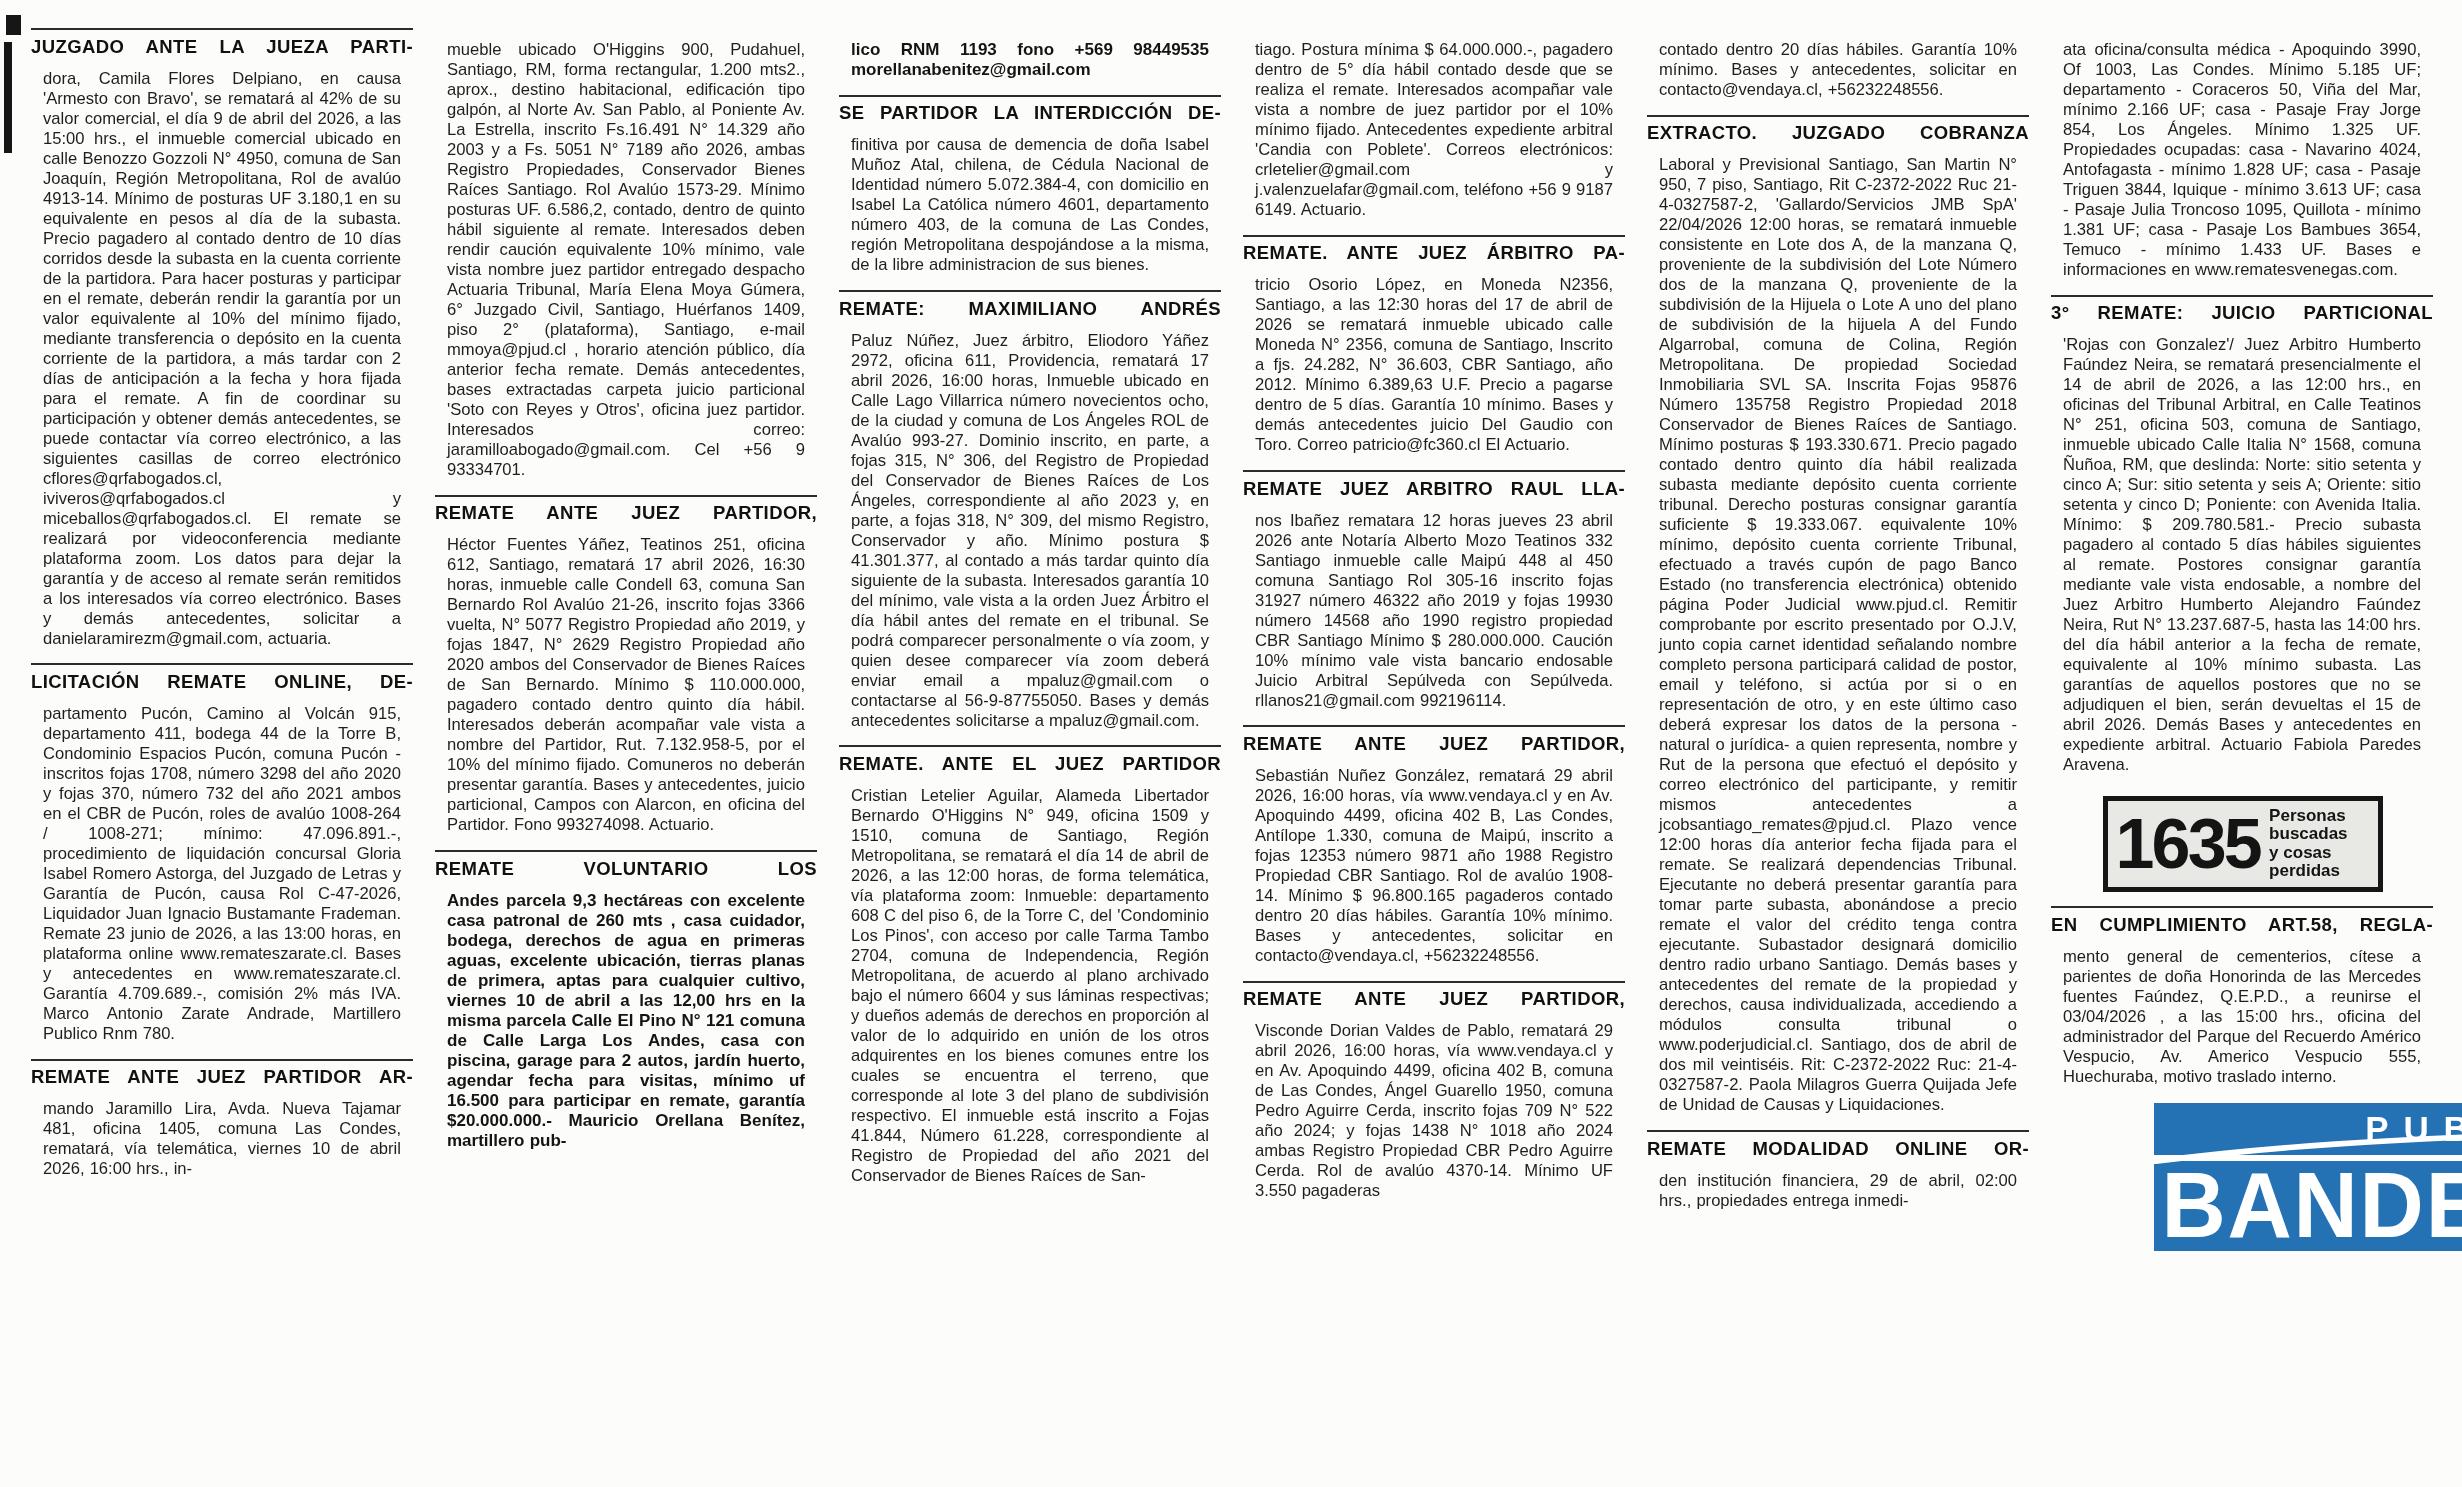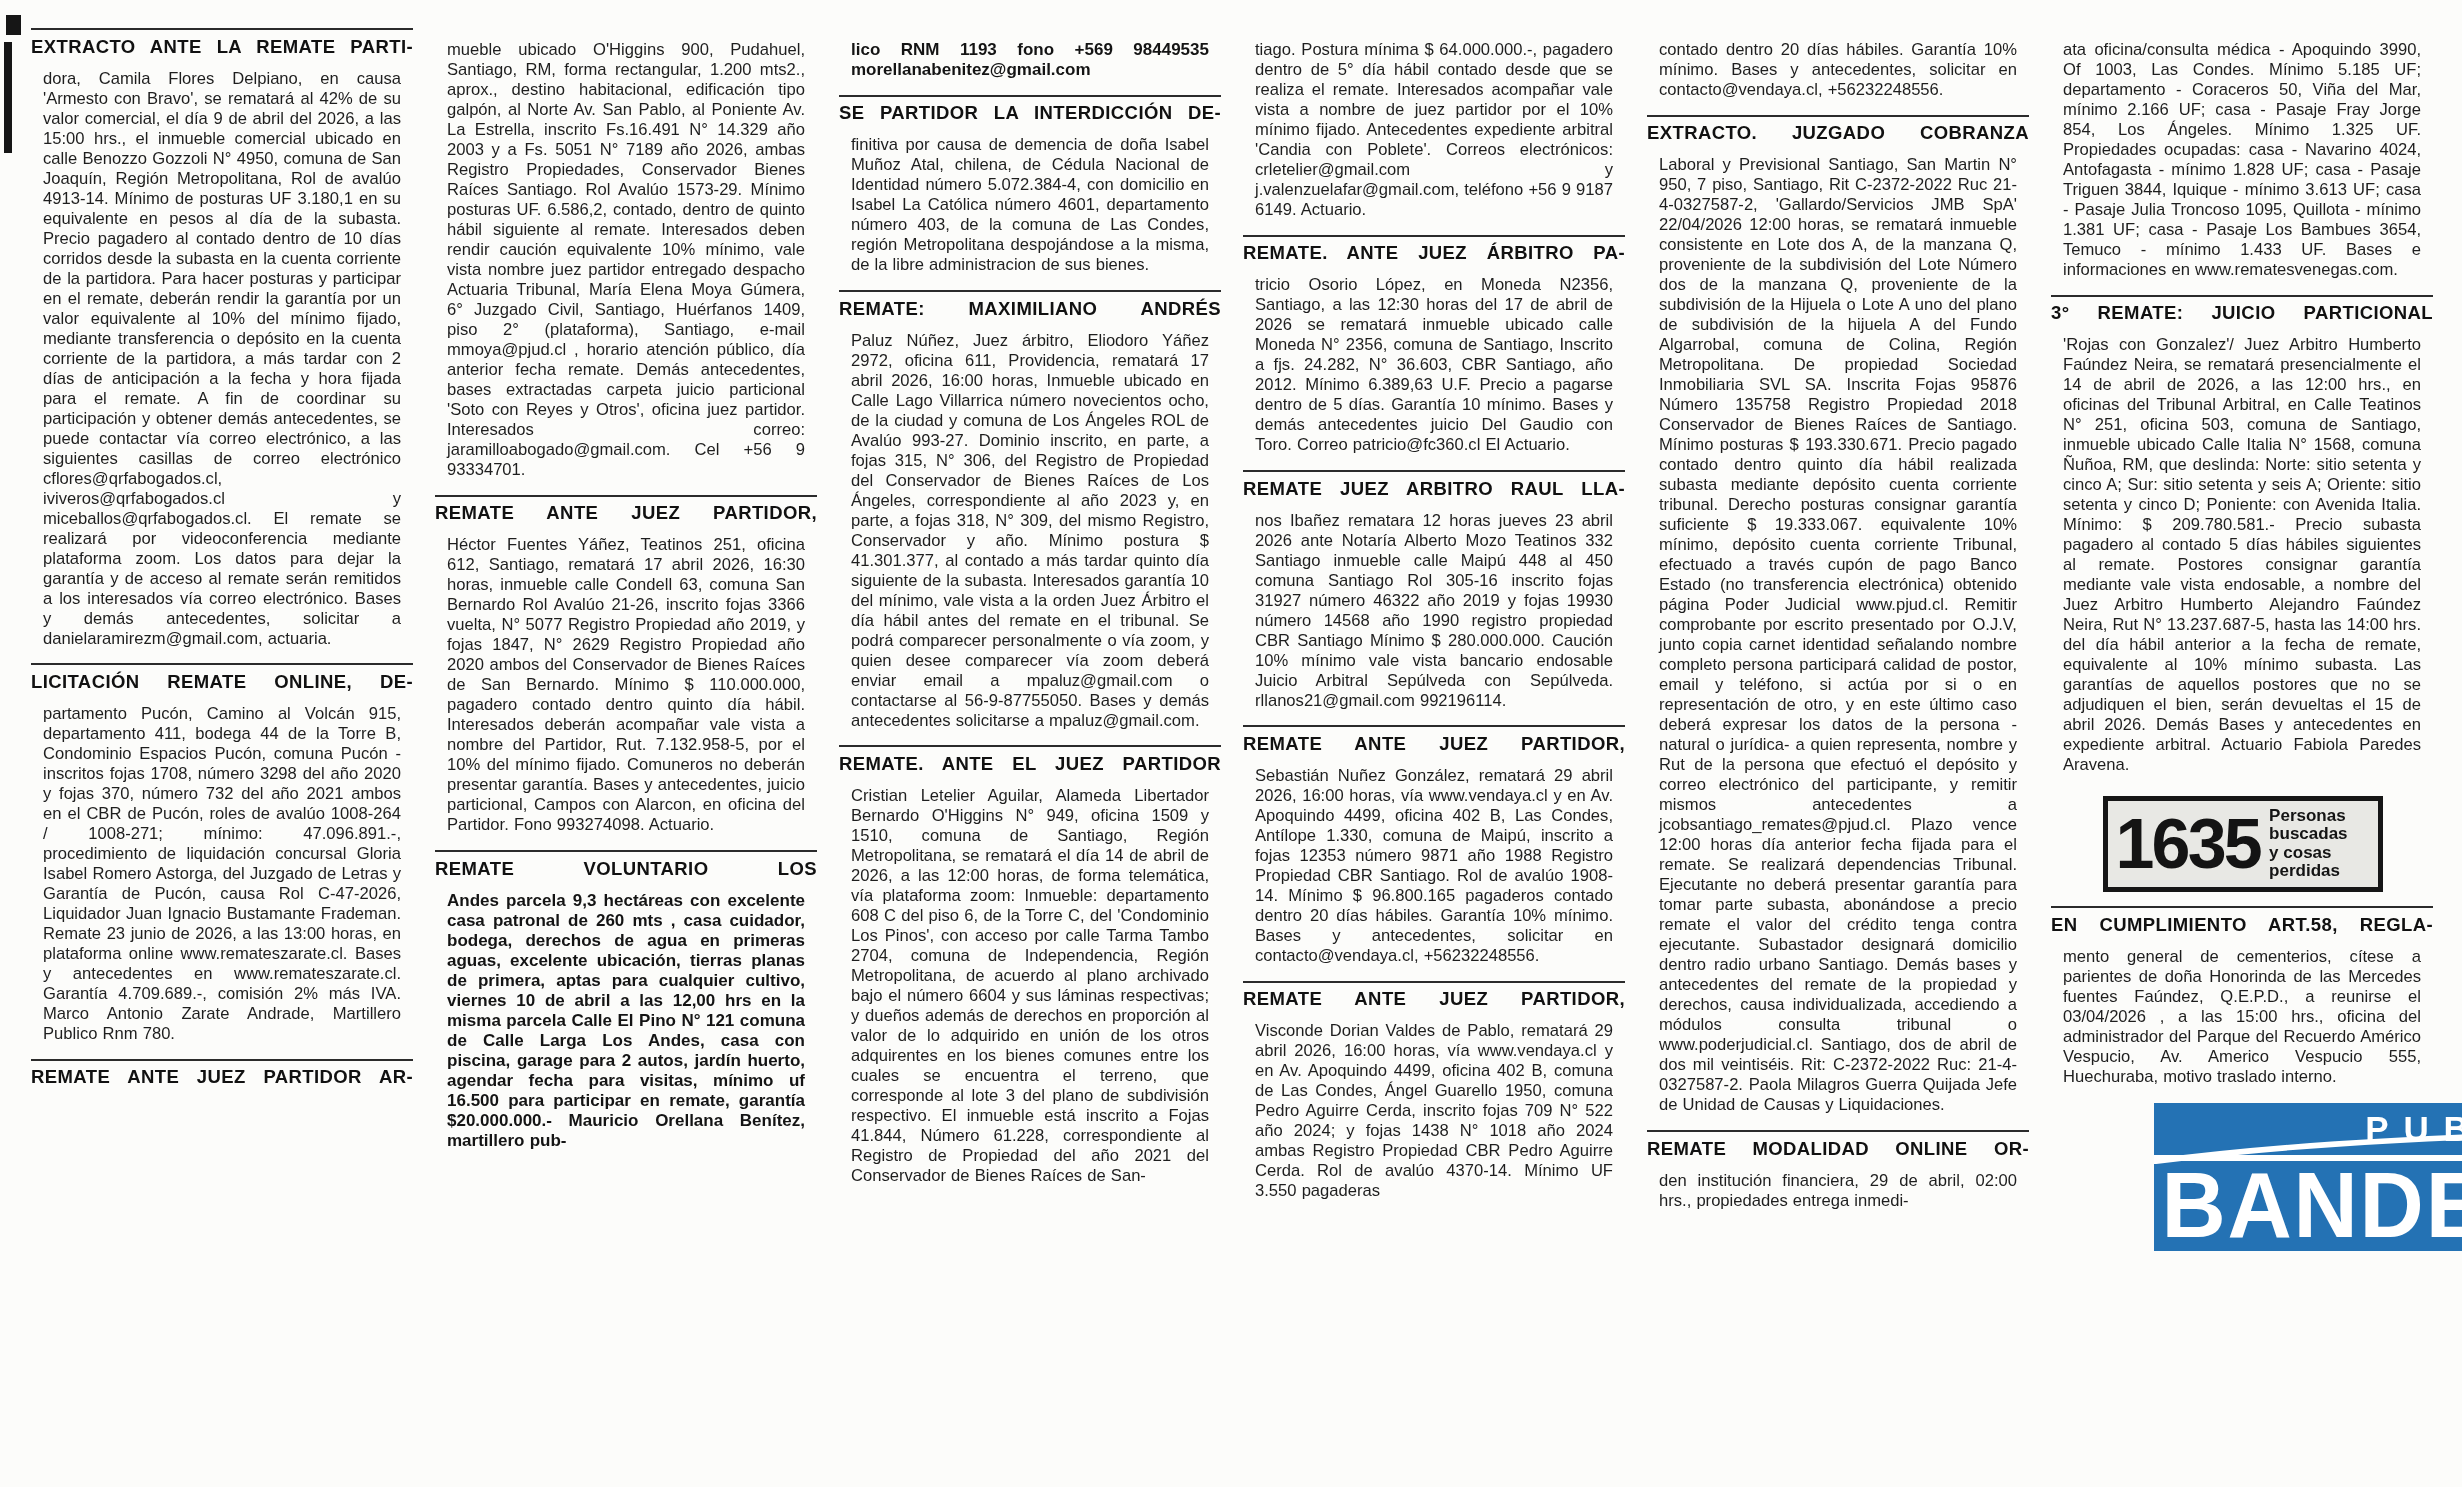--- a/index.html
+++ b/index.html
@@ -97,29 +97,30 @@
 <body>
 
 <div class="page">
   <div class="artifact a1"></div>
   <div class="artifact a2"></div>
 
   <div class="cols">
 
     <div class="col">
       <section class="ad">
-        <span class="lead">EXTRACTO ANTE LA REMATE PARTI-</span>
+        <span class="lead">JUZGADO ANTE LA JUEZA PARTI-</span>
         <p class="body">dora, Camila Flores Delpiano, en causa 'Armesto con Bravo', se rematará al 42% de su valor comercial, el día 9 de abril del 2026, a las 15:00 hrs., el inmueble comercial ubicado en calle Benozzo Gozzoli N° 4950, comuna de San Joaquín, Región Metropolitana, Rol de avalúo 4913-14. Mínimo de posturas UF 3.180,1 en su equivalente en pesos al día de la subasta. Precio pagadero al contado dentro de 10 días corridos desde la subasta en la cuenta corriente de la partidora. Para hacer posturas y participar en el remate, deberán rendir la garantía por un valor equivalente al 10% del mínimo fijado, mediante transferencia o depósito en la cuenta corriente de la partidora, a más tardar con 2 días de anticipación a la fecha y hora fijada para el remate. A fin de coordinar su participación y obtener demás antecedentes, se puede contactar vía correo electrónico, a las siguientes casillas de correo electrónico cflores@qrfabogados.cl, iviveros@qrfabogados.cl y miceballos@qrfabogados.cl. El remate se realizará por videoconferencia mediante plataforma zoom. Los datos para dejar la garantía y de acceso al remate serán remitidos a los interesados vía correo electrónico. Bases y demás antecedentes, solicitar a danielaramirezm@gmail.com, actuaria.</p>
       </section>
       <section class="ad">
         <span class="lead">LICITACIÓN REMATE ONLINE, DE-</span>
         <p class="body">partamento Pucón, Camino al Volcán 915, departamento 411, bodega 44 de la Torre B, Condominio Espacios Pucón, comuna Pucón - inscritos fojas 1708, número 3298 del año 2020 y fojas 370, número 732 del año 2021 ambos en el CBR de Pucón, roles de avalúo 1008-264 / 1008-271; mínimo: 47.096.891.-, procedimiento de liquidación concursal Gloria Isabel Romero Astorga, del Juzgado de Letras y Garantía de Pucón, causa Rol C-47-2026, Liquidador Juan Ignacio Bustamante Frademan. Remate 23 junio de 2026, a las 13:00 horas, en plataforma online www.remateszarate.cl. Bases y antecedentes en www.remateszarate.cl. Garantía 4.709.689.-, comisión 2% más IVA. Marco Antonio Zarate Andrade, Martillero Publico Rnm 780.</p>
       </section>
       <section class="ad">
         <span class="lead">REMATE ANTE JUEZ PARTIDOR AR-</span>
+        <p class="body">mando Jaramillo Lira, Avda. Nueva Tajamar 481, oficina 1405, comuna Las Condes, rematará, vía telemática, viernes 10 de abril 2026, 16:00 hrs., in-</p>
       </section>
     </div>
 
     <div class="col">
       <section class="ad cont">
         <p class="body">mueble ubicado O'Higgins 900, Pudahuel, Santiago, RM, forma rectangular, 1.200 mts2., aprox., destino habitacional, edificación tipo galpón, al Norte Av. San Pablo, al Poniente Av. La Estrella, inscrito Fs.16.491 N° 14.329 año 2003 y a Fs. 5051 N° 7189 año 2026, ambas Registro Propiedades, Conservador Bienes Raíces Santiago. Rol Avalúo 1573-29. Mínimo posturas UF. 6.586,2, contado, dentro de quinto hábil siguiente al remate. Interesados deben rendir caución equivalente 10% mínimo, vale vista nombre juez partidor entregado despacho Actuaria Tribunal, María Elena Moya Gúmera, 6° Juzgado Civil, Santiago, Huérfanos 1409, piso 2° (plataforma), Santiago, e-mail mmoya@pjud.cl , horario atención público, día anterior fecha remate. Demás antecedentes, bases extractadas carpeta juicio particional 'Soto con Reyes y Otros', oficina juez partidor. Interesados correo: jaramilloabogado@gmail.com. Cel +56 9 93334701.</p>
       </section>
       <section class="ad">
         <span class="lead">REMATE ANTE JUEZ PARTIDOR,</span>
         <p class="body">Héctor Fuentes Yáñez, Teatinos 251, oficina 612, Santiago, rematará 17 abril 2026, 16:30 horas, inmueble calle Condell 63, comuna San Bernardo Rol Avalúo 21-26, inscrito fojas 3366 vuelta, N° 5077 Registro Propiedad año 2019, y fojas 1847, N° 2629 Registro Propiedad año 2020 ambos del Conservador de Bienes Raíces de San Bernardo. Mínimo $ 110.000.000, pagadero contado dentro quinto día hábil. Interesados deberán acompañar vale vista a nombre del Partidor, Rut. 7.132.958-5, por el 10% del mínimo fijado. Comuneros no deberán presentar garantía. Bases y antecedentes, juicio particional, Campos con Alarcon, en oficina del Partidor. Fono 993274098. Actuario.</p>

